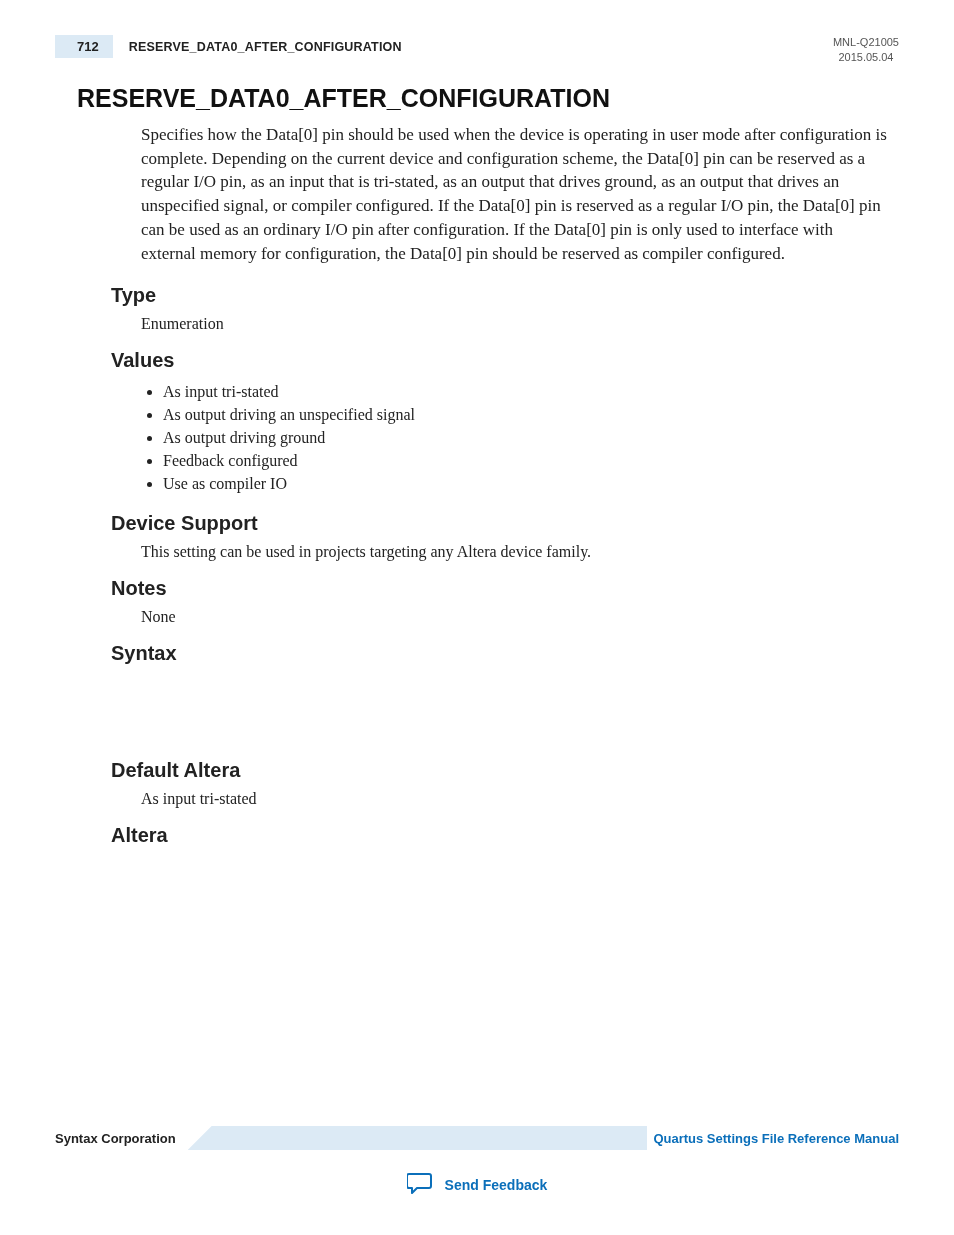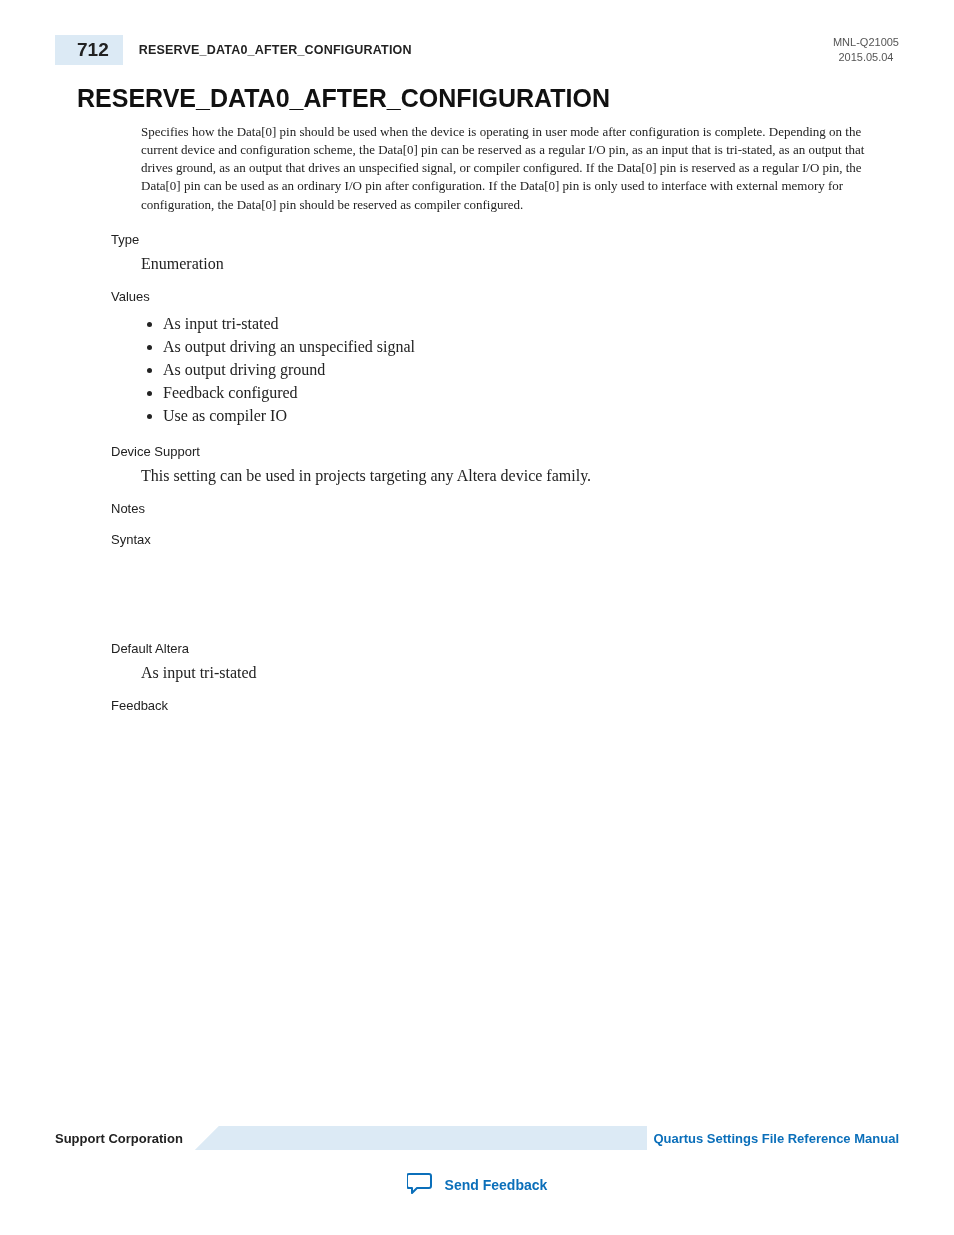--- a/index.html
+++ b/index.html
@@ -26,21 +26,21 @@
     margin-bottom: 18px;
   }
   .top-left {
     display: flex;
     align-items: center;
   }
   .page-num-box {
     background: #dceaf5;
     color: #222;
     font-weight: bold;
-    font-size: 19px;
+    font-size: 13px;
     padding: 4px 14px 4px 22px;
     margin-right: 16px;
   }
   .running-title {
     font-size: 12.5px;
     font-weight: bold;
     letter-spacing: 0.2px;
   }
   .top-right {
     text-align: center;
@@ -53,28 +53,28 @@
     font-weight: bold;
     margin: 0 0 10px 22px;
     color: #111;
   }
   .content {
     margin-left: 86px;
     margin-right: 10px;
   }
   p.body {
     font-family: Georgia, "Times New Roman", serif;
-    font-size: 13px;
+    font-size: 17px;
     line-height: 1.4;
     margin: 0 0 18px 0;
     color: #222;
   }
   .subhead {
-    font-weight: normal;
-    font-size: 13px;
+    font-weight: bold;
+    font-size: 20px;
     margin: 16px 0 8px -30px;
   }
   .subvalue {
     font-family: Georgia, "Times New Roman", serif;
     font-size: 16px;
     margin: 8px 0 14px 0;
   }
   ul.values {
     margin: 0 0 12px 0;
     padding-left: 22px;
@@ -166,33 +166,34 @@
       <li>As output driving an unspecified signal</li>
       <li>As output driving ground</li>
       <li>Feedback configured</li>
       <li>Use as compiler IO</li>
     </ul>
 
     <div class="subhead">Device Support</div>
     <div class="subvalue">This setting can be used in projects targeting any Altera device family.</div>
 
     <div class="subhead">Notes</div>
+    <div class="subvalue">None</div>
 
     <div class="subhead">Syntax</div>
     <div class="syntax-space"></div>
 
     <div class="subhead">Default Altera</div>
     <div class="subvalue">As input tri-stated</div>
 
-    <div class="subhead">Feedback</div>
+    <div class="subhead">Altera</div>
   </div>
 
   <div class="footer">
     <div class="footer-bar">
-      <div class="footer-left">Support Corporation</div>
+      <div class="footer-left">Syntax Corporation</div>
       <div class="footer-mid"></div>
       <div class="footer-right">Quartus Settings File Reference Manual</div>
     </div>
     <div class="feedback">
       <span class="feedback-icon">
         <svg width="26" height="22" viewBox="0 0 26 22">
           <path d="M2 2 h20 a2 2 0 0 1 2 2 v10 a2 2 0 0 1 -2 2 h-12 l-5 5 v-5 h-3 a2 2 0 0 1 -2 -2 v-10 a2 2 0 0 1 2 -2 z" fill="none" stroke="#0b6fba" stroke-width="2" stroke-linejoin="round"></path>
         </svg>
       </span>
       <span class="feedback-text">Send Feedback</span>

